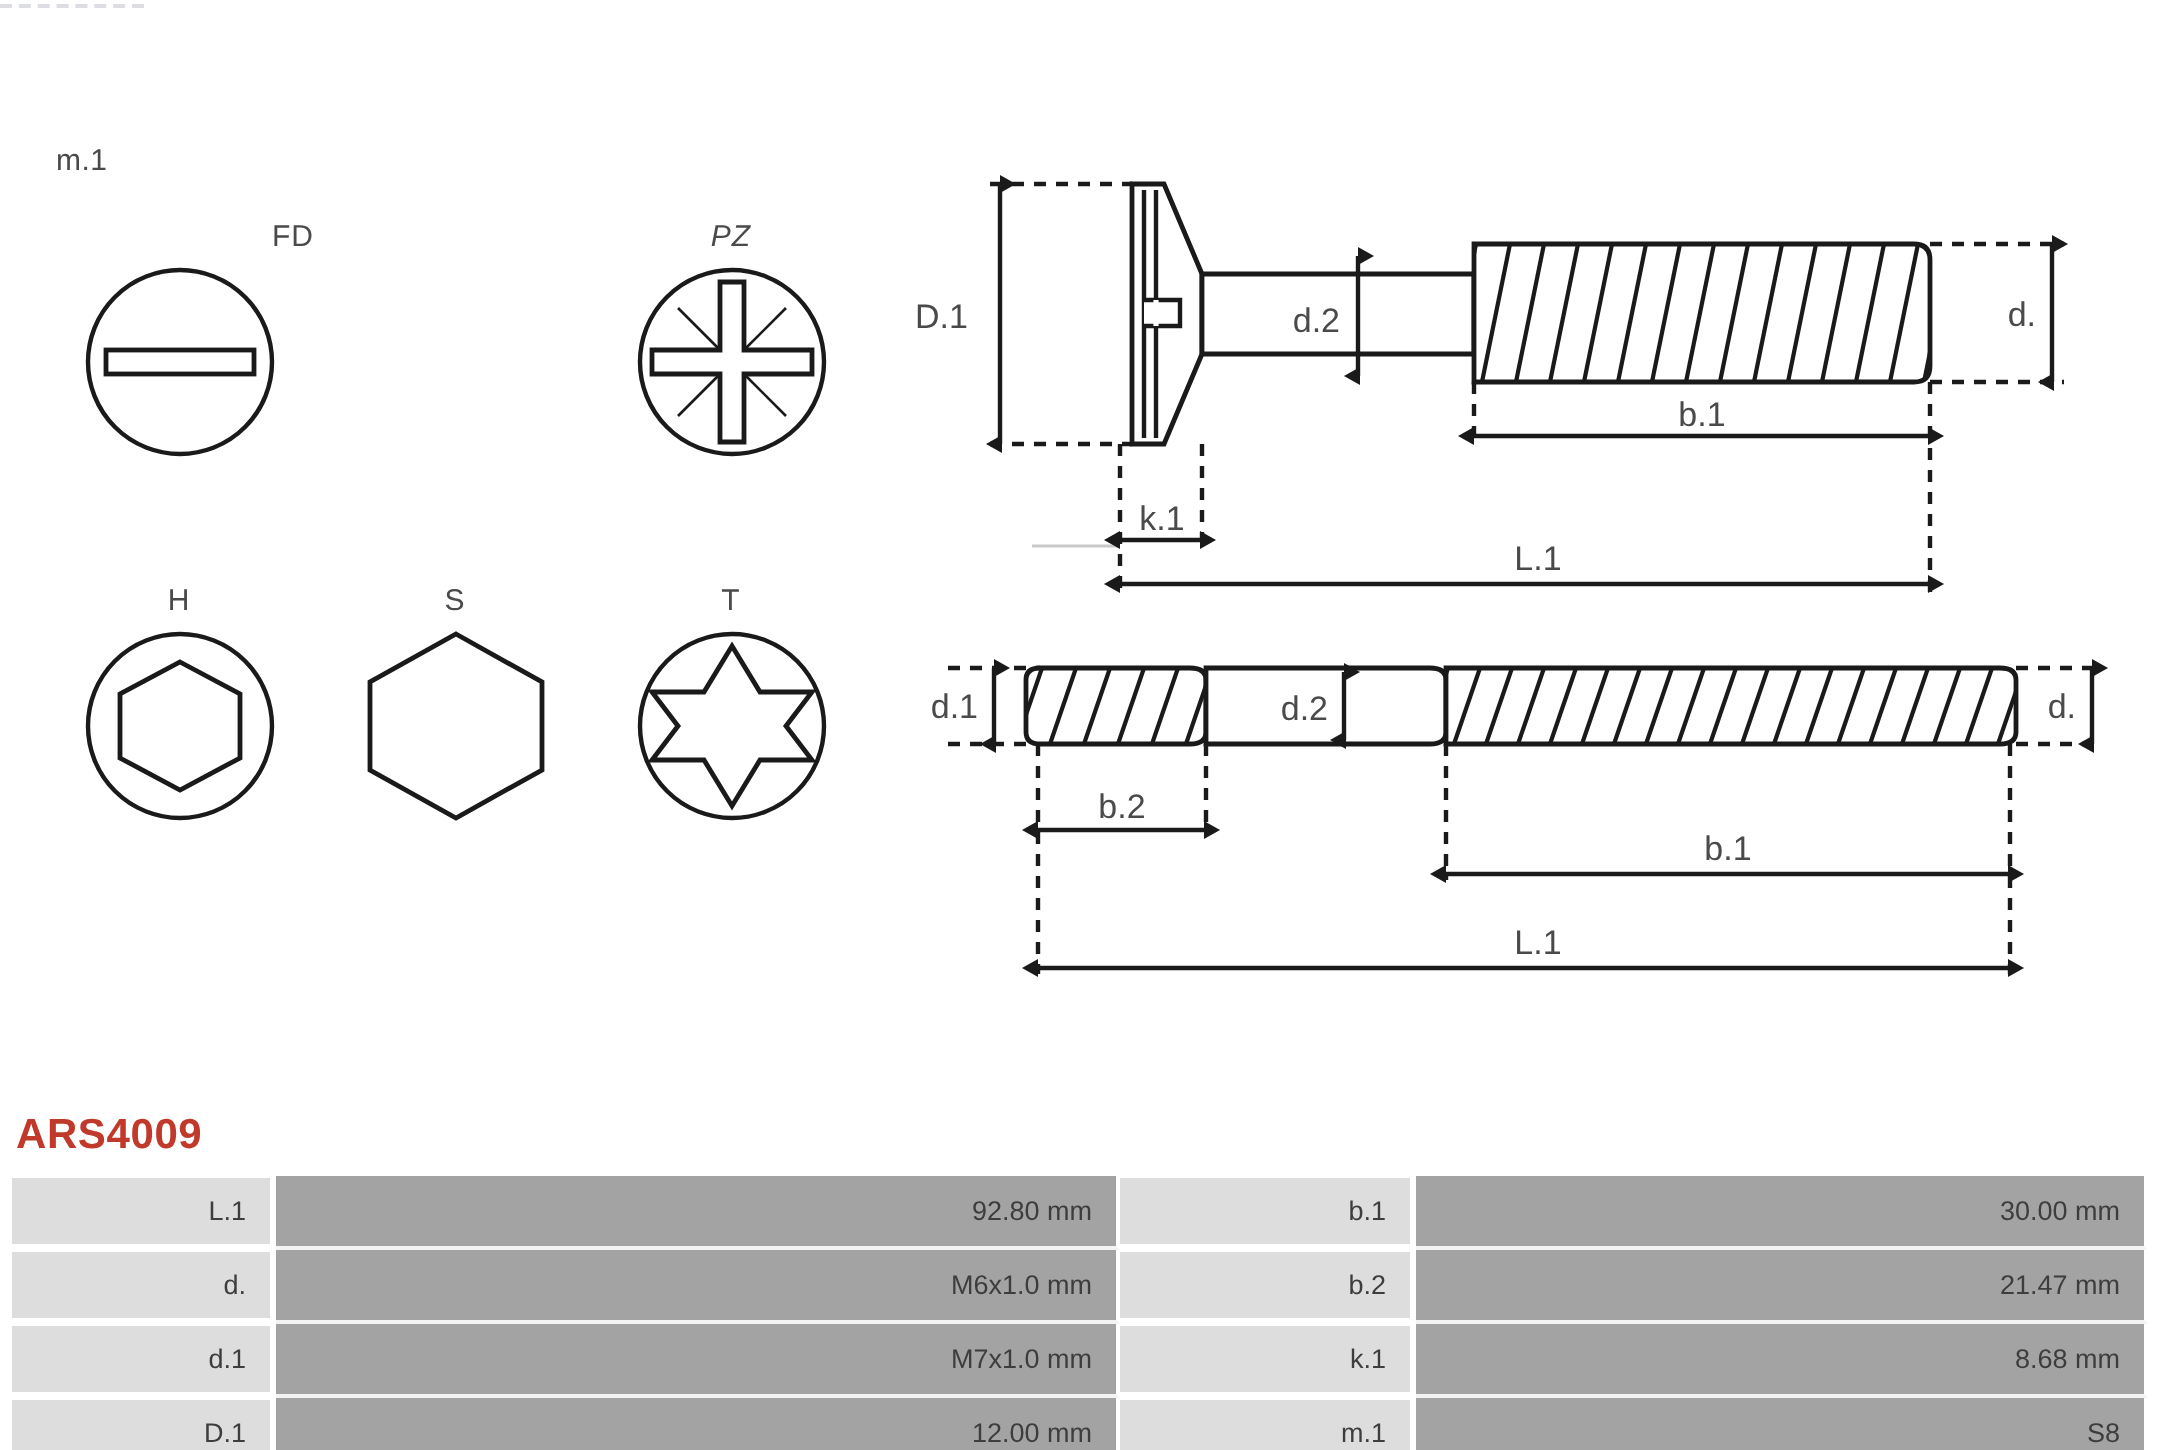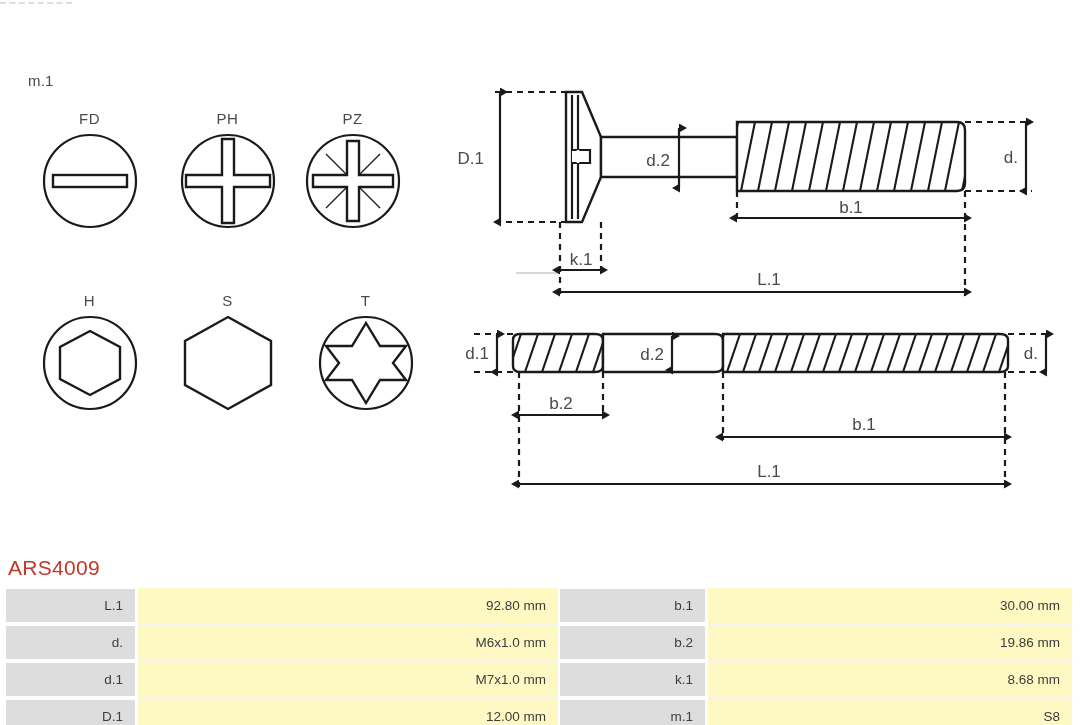--- a/index.html
+++ b/index.html
@@ -66,21 +66,21 @@
   }
   .icon-art { height: 96px; }
   .icon-art svg { display: block; margin: 0 auto; }
 
   
   #part-number {
     position: absolute;
     left: 8px;
     top: 556px;
     font-size: 21px;
-    font-weight: normal;
+    font-weight: bold;
     color: #c0392b;
     letter-spacing: 0.3px;
   }
 
   
   #spec-table {
     position: absolute;
     left: 6px;
     top: 588px;
     width: 1068px;
@@ -89,21 +89,21 @@
     table-layout: fixed;
   }
   #spec-table td {
     height: 33px;
     padding: 0 12px;
     font-size: 13.5px;
     color: #3d3d3d;
     text-align: right;
     vertical-align: middle;
     border-bottom: 2px solid #f3f3f3;
-    background: #fef9c3;
+    background: #a3a3a3;
     white-space: nowrap;
     overflow: hidden;
   }
   #spec-table td.key {
     background: #dddddd;
     border-right: 3px solid #ffffff;
     border-bottom: 3px solid #ffffff;
     border-top: 1px solid #ffffff;
     color: #3d3d3d;
   }
@@ -312,41 +312,32 @@
         <text x="769" y="477" text-anchor="middle" font-family="Liberation Sans, sans-serif" font-size="17" fill="#4a4a4a">L.1</text>
       </g>
     </g>
   </svg>
 </div>
 
 <div id="head-types">
 
   <div id="mlabel">m.1</div>
 
-  <div class="icon-cell" style="left:0px; top:38px;">
+  <div class="icon-cell" style="left:0px; top:38px;text-align:right;">
     <div class="icon-cap">FD</div>
     <div class="icon-art">
       <svg width="98" height="96" viewBox="0 0 98 96">
         <circle cx="49" cy="48" r="46" fill="#ffffff" stroke="#1a1a1a" stroke-width="2.2"></circle>
         <rect x="12" y="42" width="74" height="12" fill="#ffffff" stroke="#1a1a1a" stroke-width="2.4"></rect>
       </svg>
     </div>
   </div>
 
-  <div class="icon-cell" style="left:138px; top:38px;">
-    <div class="icon-cap">PH</div>
-    <div class="icon-art">
-      <svg width="98" height="96" viewBox="0 0 98 96">
-        <circle cx="49" cy="48" r="46" fill="#ffffff" stroke="#1a1a1a" stroke-width="2.2"></circle>
-        <path d="M43,6 L55,6 L55,42 L91,42 L91,54 L55,54 L55,90 L43,90 L43,54 L7,54 L7,42 L43,42 Z" fill="#ffffff" stroke="#1a1a1a" stroke-width="2.4" stroke-linejoin="miter"></path>
-      </svg>
-    </div>
-  </div>
-
-  <div class="icon-cell" style="left:263px; top:38px;">
+
+  <div class="icon-cell" style="left:276px; top:38px;font-style:italic;">
     <div class="icon-cap">PZ</div>
     <div class="icon-art">
       <svg width="98" height="96" viewBox="0 0 98 96">
         <circle cx="49" cy="48" r="46" fill="#ffffff" stroke="#1a1a1a" stroke-width="2.2"></circle>
         <g stroke="#1a1a1a" stroke-width="1.3">
           <line x1="22" y1="21" x2="44" y2="43"></line>
           <line x1="76" y1="21" x2="54" y2="43"></line>
           <line x1="22" y1="75" x2="44" y2="53"></line>
           <line x1="76" y1="75" x2="54" y2="53"></line>
         </g>
@@ -398,21 +389,21 @@
     <tr>
       <td class="key">L.1</td>
       <td class="val">92.80 mm</td>
       <td class="key">b.1</td>
       <td class="val">30.00 mm</td>
     </tr>
     <tr>
       <td class="key">d.</td>
       <td class="val">M6x1.0 mm</td>
       <td class="key">b.2</td>
-      <td class="val">19.86 mm</td>
+      <td class="val">21.47 mm</td>
     </tr>
     <tr>
       <td class="key">d.1</td>
       <td class="val">M7x1.0 mm</td>
       <td class="key">k.1</td>
       <td class="val">8.68 mm</td>
     </tr>
     <tr>
       <td class="key">D.1</td>
       <td class="val">12.00 mm</td>

